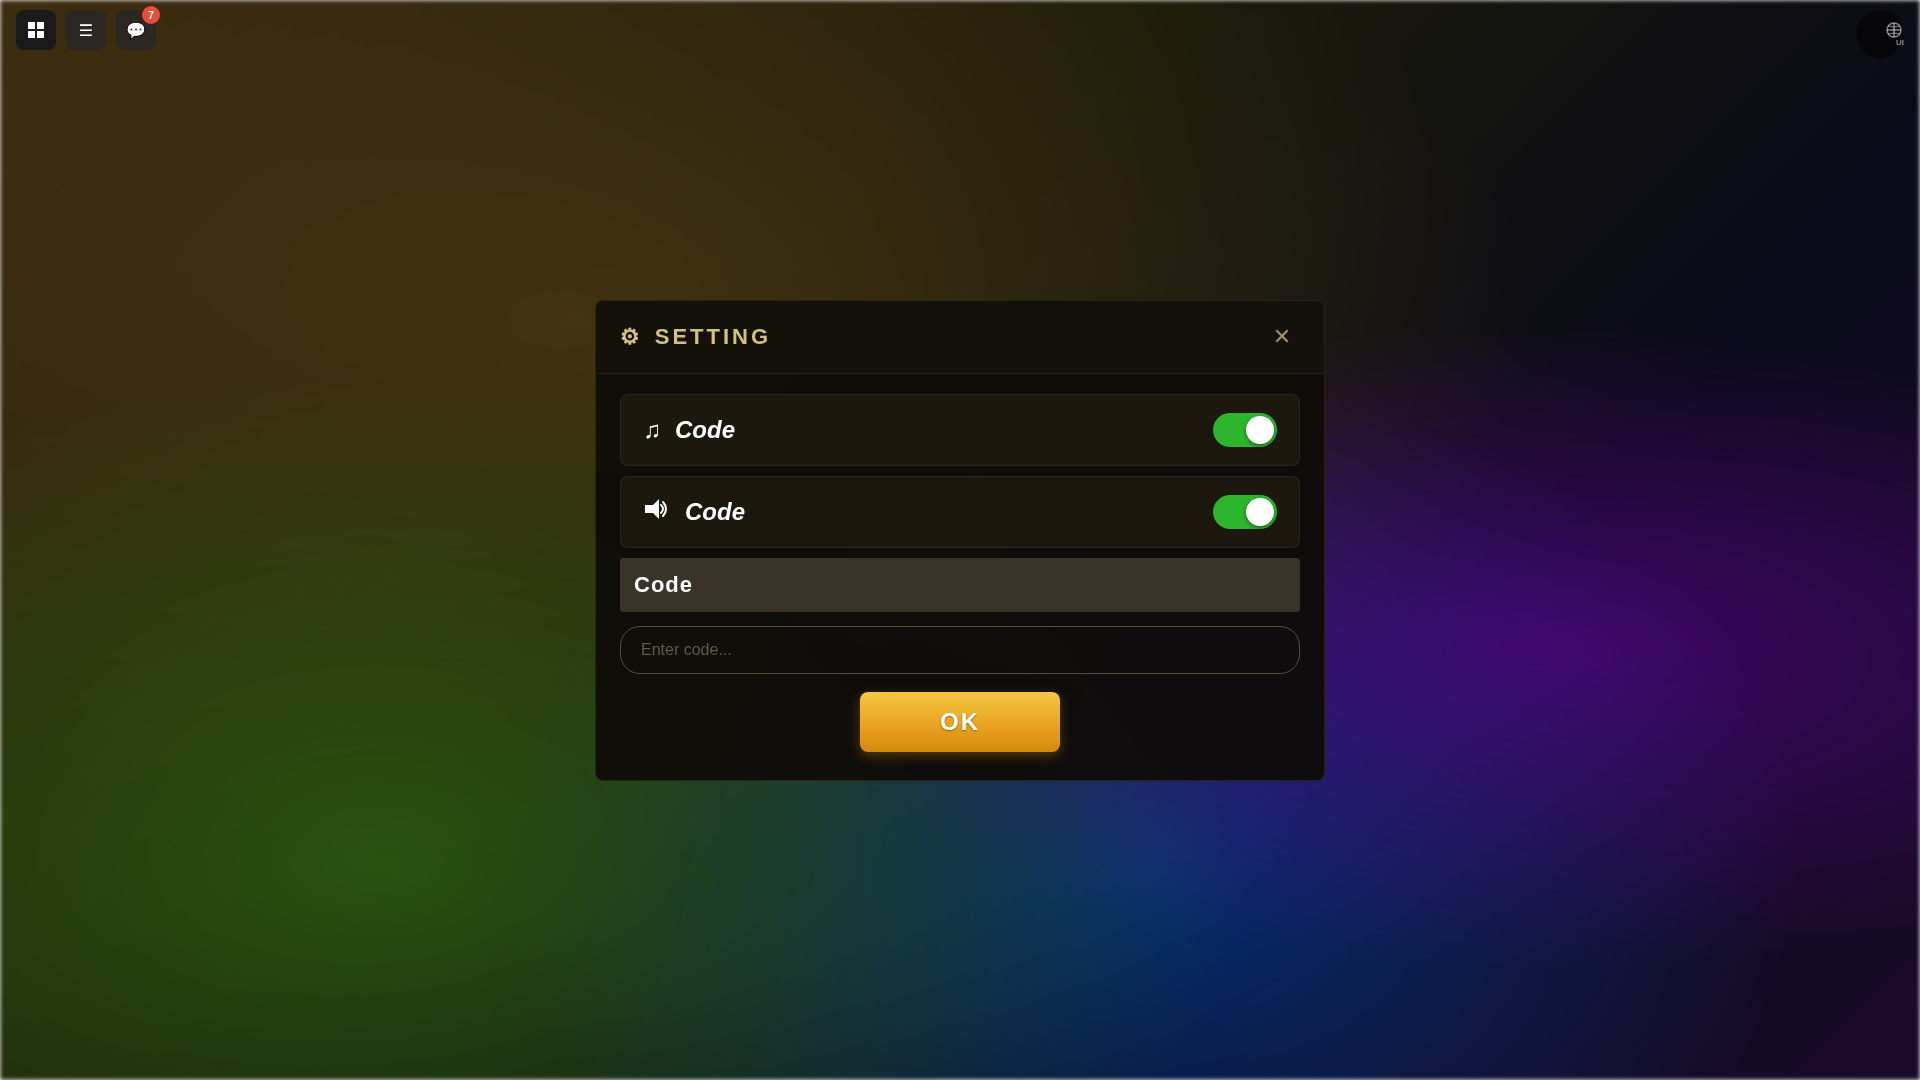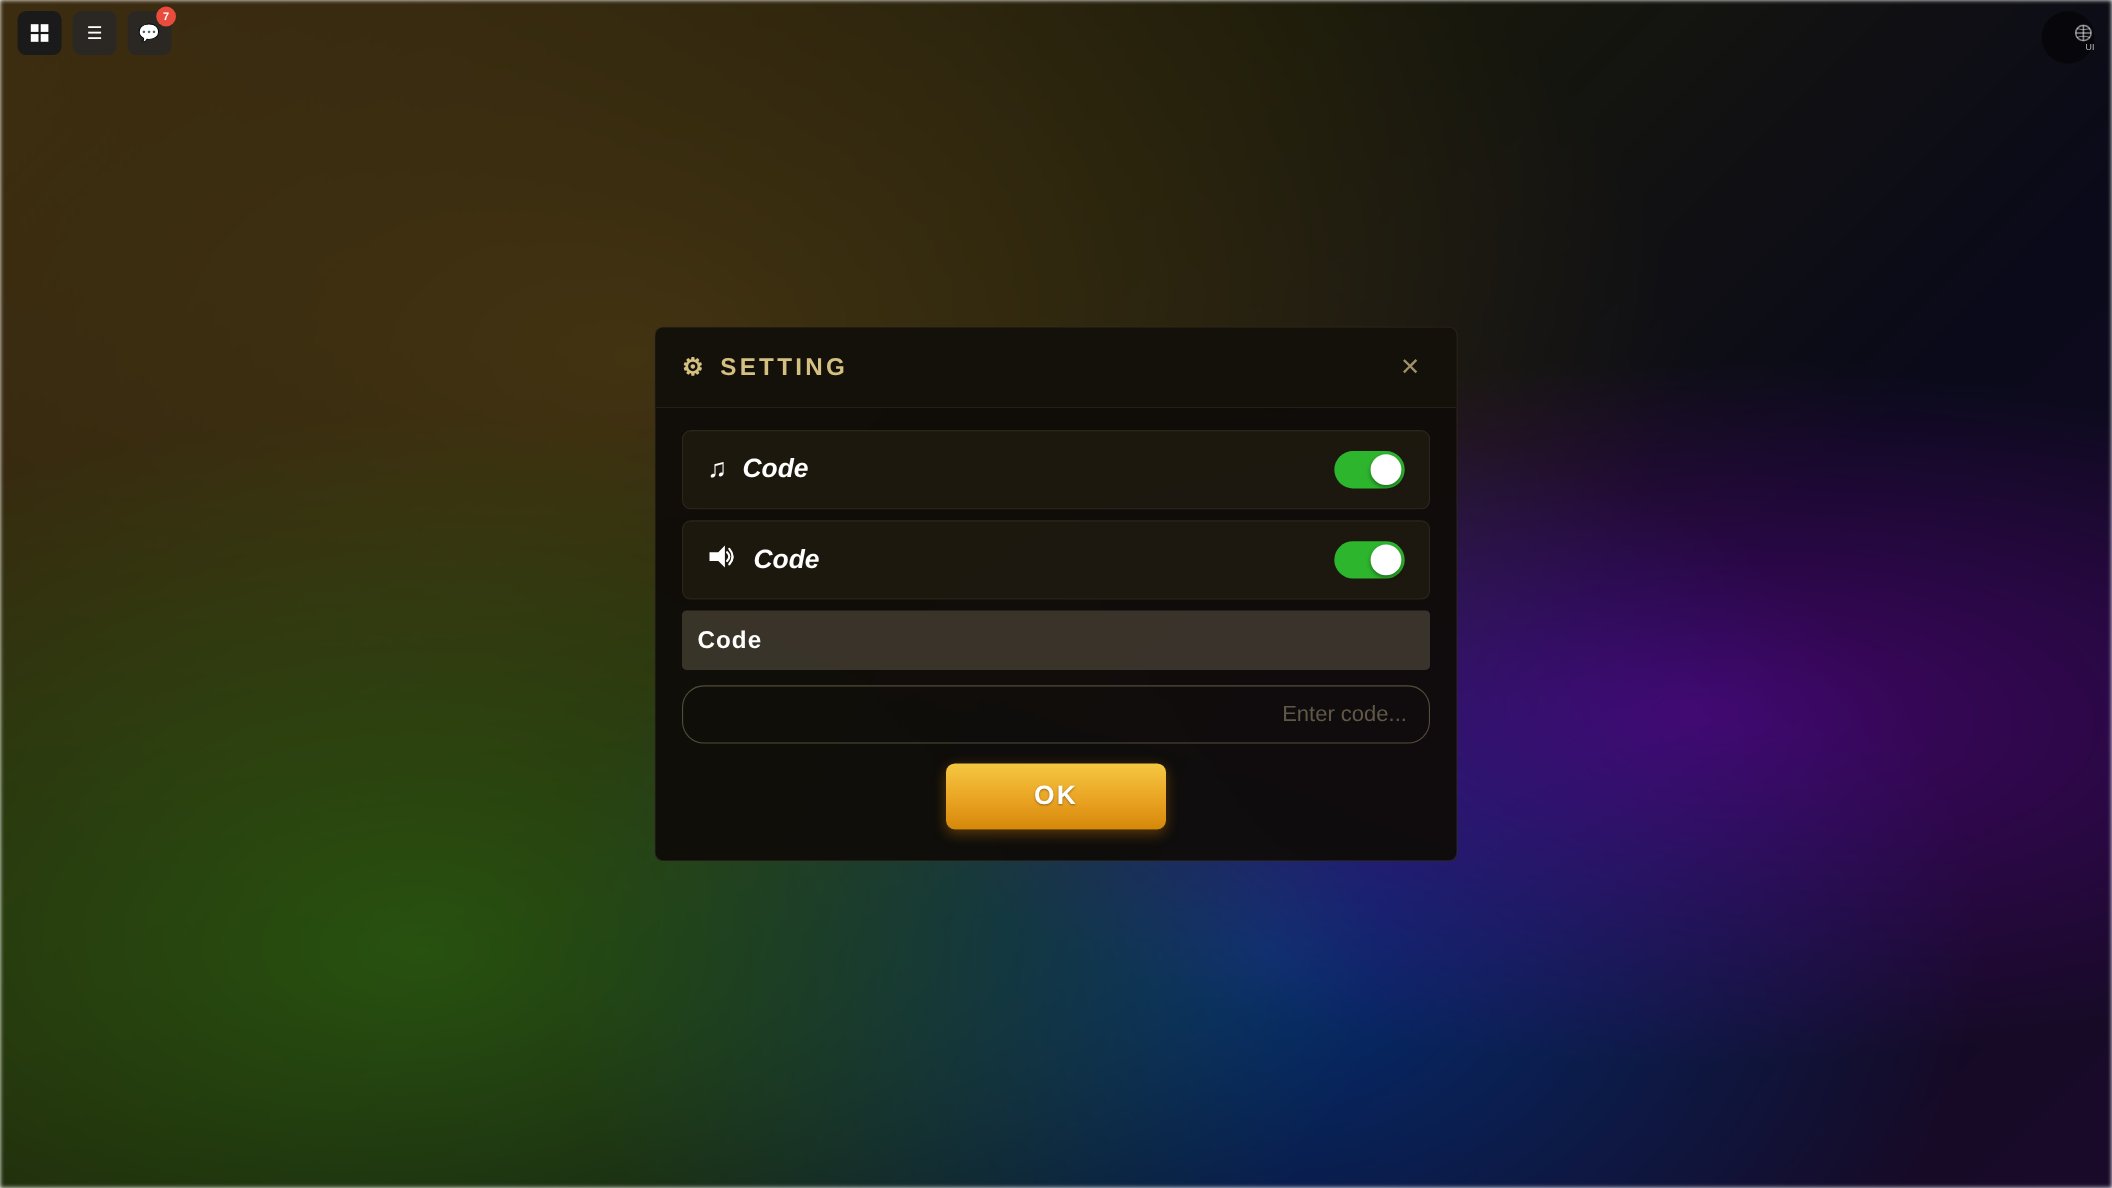--- a/index.html
+++ b/index.html
@@ -256,23 +256,23 @@
       letter-spacing: 1px;
     }
 
     .code-input {
       width: 100%;
       background: transparent;
       border: 1.5px solid rgba(150, 140, 110, 0.5);
       border-radius: 20px;
       padding: 14px 20px;
       color: rgba(150, 140, 110, 0.7);
-      font-size: 20px;
+      font-size: 16px;
       outline: none;
-      text-align: right;
+      text-align: left;
       margin-bottom: 18px;
     }
 
     .code-input::placeholder {
       color: rgba(150, 140, 110, 0.6);
     }
 
     .ok-button {
       display: block;
       width: 200px;

